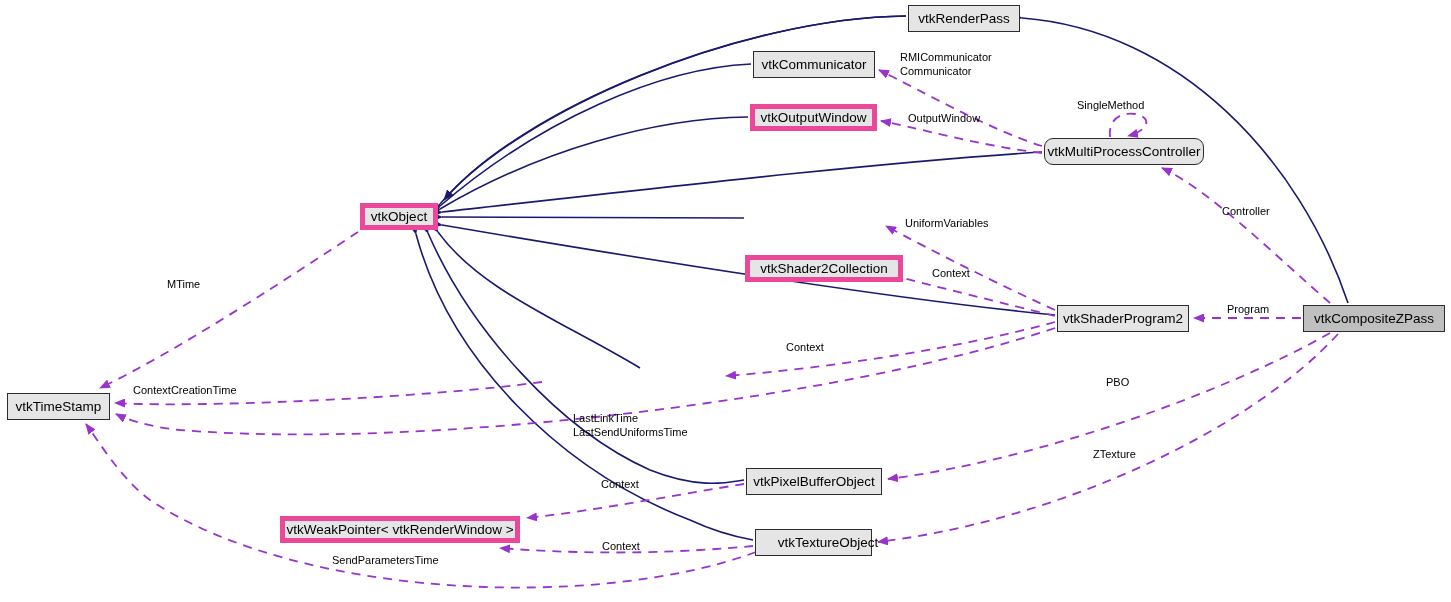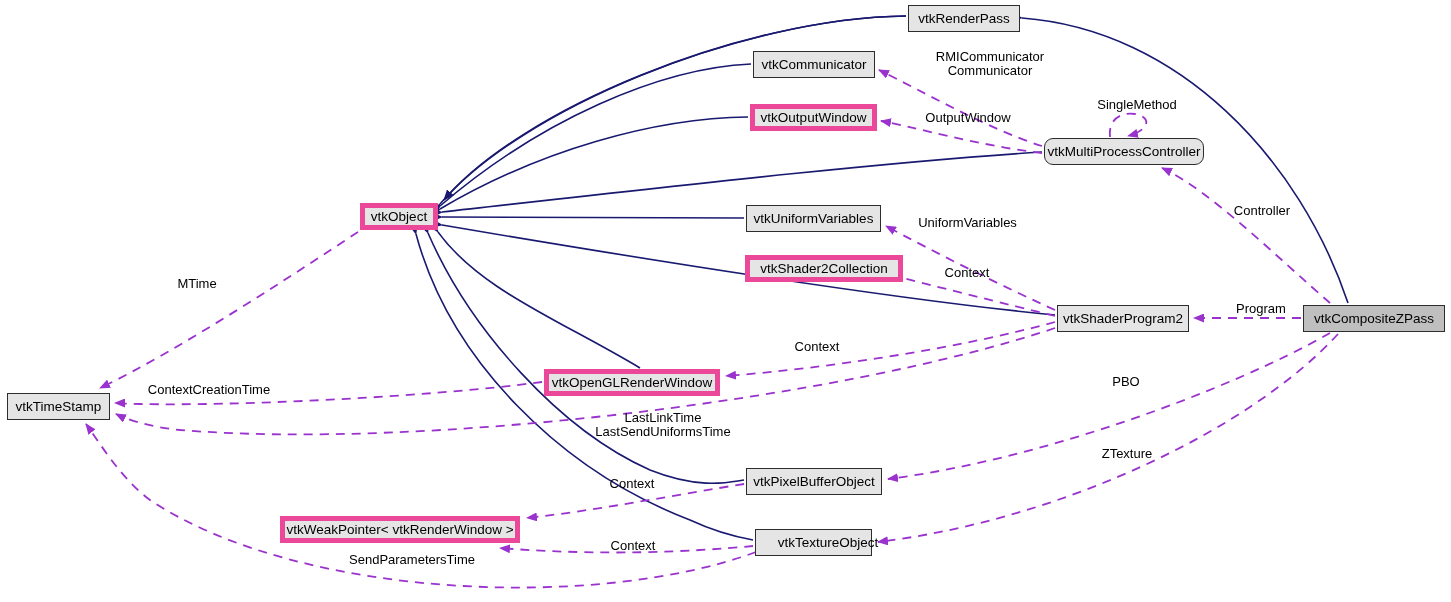--- a/index.html
+++ b/index.html
@@ -25,26 +25,26 @@
     line-height:1;
     white-space:nowrap;
     letter-spacing:0px;
     z-index:5;
   }
   .node.red{border:5px solid #ec4899;}
   .node.current{background:#bfbfbf;border:1px solid #2d2d2d;}
   .node .lbl{padding:0 6px;pointer-events:none;}
   .edge-label{
     position:absolute;
-    font-size:13px;
+    font-size:11px;
     color:#000000;
     white-space:pre;
     line-height:14px;
     z-index:4;
-    text-align:center;
+    text-align:left;
   }
 </style>
 </head>
 <body>
 
 <div id="diagram">
 
   <svg id="edges" viewBox="0 0 1451 602" xmlns="http://www.w3.org/2000/svg">
     <defs>
       <marker id="inh-arrow" markerWidth="11" markerHeight="9" refX="10" refY="4.5" orient="auto" markerUnits="userSpaceOnUse">
@@ -123,34 +123,28 @@
     </div>
   <div class="node red" style="left: 750px; top: 104px; width: 127px; height: 27px;">
       <span class="lbl">vtkOutputWindow</span>
     </div>
   <div class="node" style="left: 1044px; top: 138px; width: 160px; height: 27px; border-radius: 9px;">
       <span class="lbl">vtkMultiProcessController</span>
     </div>
   <div class="node red" style="left: 360px; top: 203px; width: 78px; height: 27px;">
       <span class="lbl">vtkObject</span>
     </div>
-  <div class="node" style="left: 746px; top: 205px; width: 135px; height: 27px;">
-      <span class="lbl">vtkUniformVariables</span>
-    </div>
   <div class="node red" style="left: 745px; top: 255px; width: 158px; height: 27px;">
       <span class="lbl">vtkShader2Collection</span>
     </div>
   <div class="node" style="left: 1057px; top: 305px; width: 132px; height: 27px;">
       <span class="lbl">vtkShaderProgram2</span>
     </div>
   <div class="node current" style="left: 1303px; top: 305px; width: 142px; height: 27px;">
       <span class="lbl">vtkCompositeZPass</span>
-    </div>
-  <div class="node red" style="left: 544px; top: 369px; width: 176px; height: 27px;">
-      <span class="lbl">vtkOpenGLRenderWindow</span>
     </div>
   <div class="node" style="left: 7px; top: 393px; width: 103px; height: 27px;">
       <span class="lbl">vtkTimeStamp</span>
     </div>
   <div class="node" style="left: 746px; top: 468px; width: 136px; height: 27px;">
       <span class="lbl">vtkPixelBufferObject</span>
     </div>
   <div class="node red" style="left: 280px; top: 516px; width: 240px; height: 27px;">
       <span class="lbl">vtkWeakPointer&lt; vtkRenderWindow &gt;</span>
     </div>

